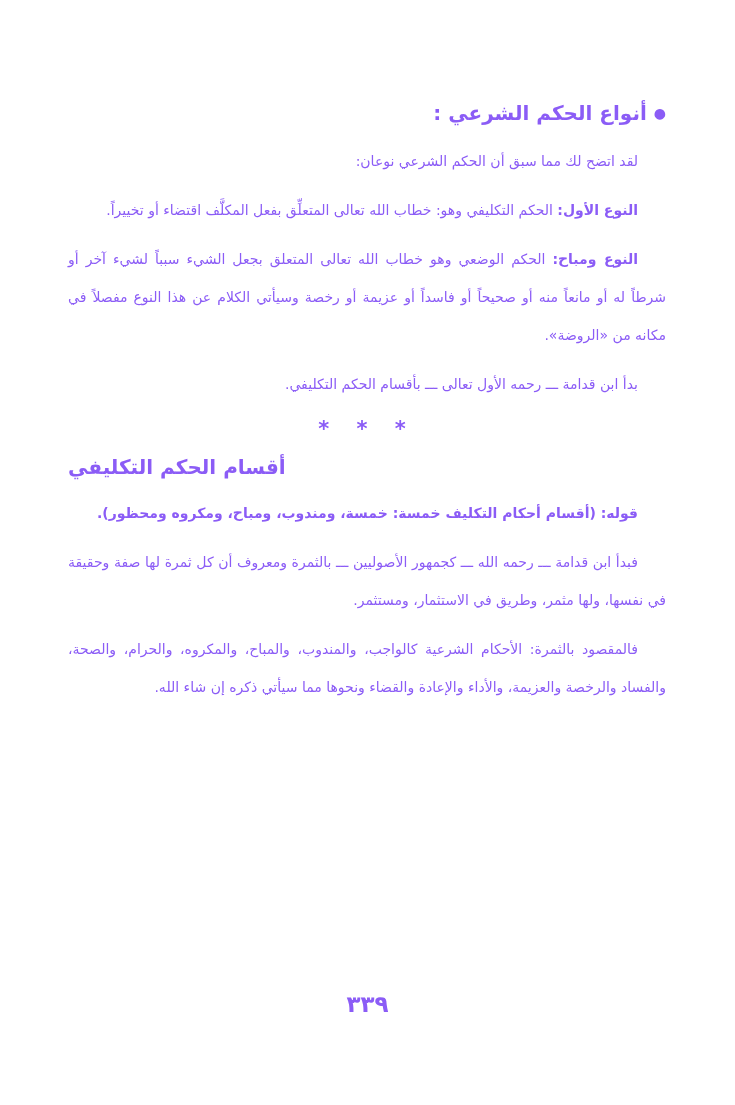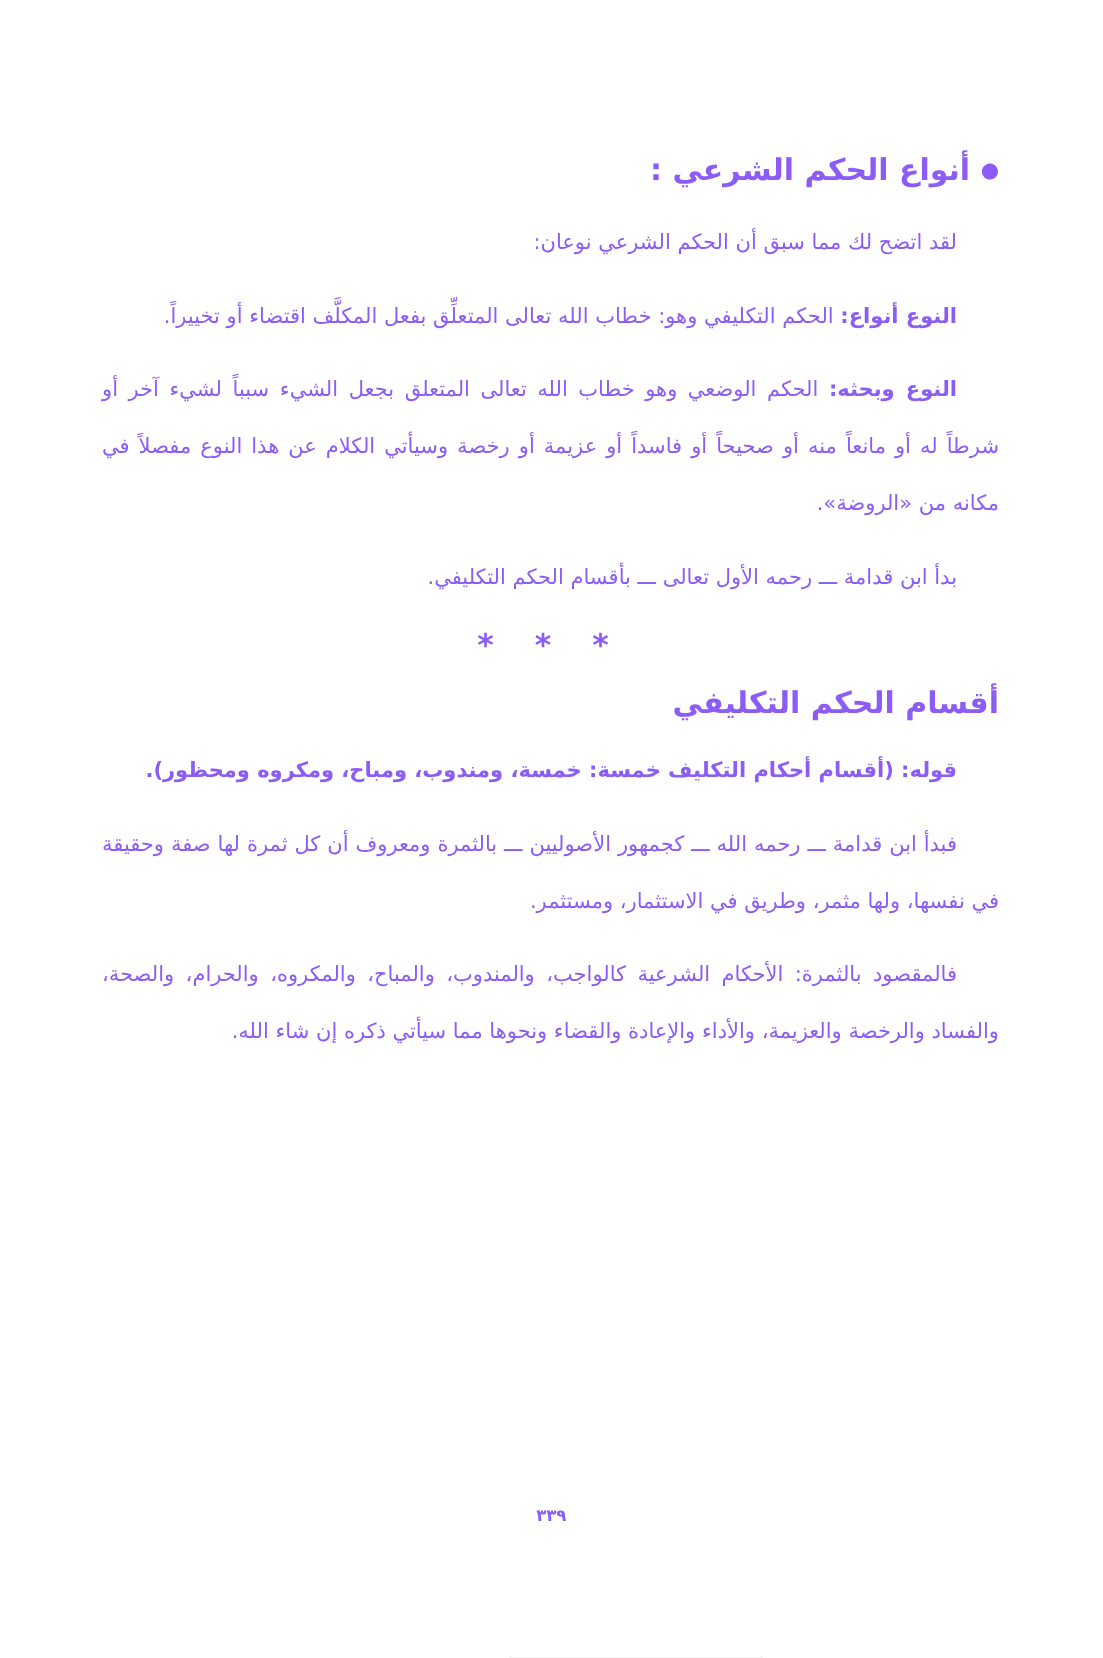--- a/index.html
+++ b/index.html
@@ -54,50 +54,50 @@
     font-weight: bold;
     text-align: center;
     letter-spacing: 10px;
     text-indent: 0;
   }
   .h2 {
     margin: 6px 0 10px 0;
     font-size: 20px;
     line-height: 34px;
     font-weight: bold;
-    text-align: right;
+    text-align: left;
   }
   .page-number {
     position: absolute;
     bottom: 88px;
     left: 0;
     right: 0;
     text-align: center;
-    font-size: 11px;
+    font-size: 23px;
     font-weight: bold;
   }
 </style>
 </head>
 <body>
 
 <div class="page">
 
   <div class="h1">
     <span class="bullet">●</span><span>أنواع الحكم الشرعي :</span>
   </div>
 
   <p class="p">لقد اتضح لك مما سبق أن الحكم الشرعي نوعان:</p>
 
   <p class="p">
-    <span class="lead">النوع أنواع:</span>
+    <span class="lead">النوع الأول:</span>
     <span>الحكم التكليفي وهو: خطاب الله تعالى المتعلِّق بفعل المكلَّف اقتضاء أو تخييراً.</span>
   </p>
 
   <p class="p">
-    <span class="lead">النوع وبحثه:</span>
+    <span class="lead">النوع ومباح:</span>
     <span>الحكم الوضعي وهو خطاب الله تعالى المتعلق بجعل الشيء سبباً لشيء آخر أو شرطاً له أو مانعاً منه أو صحيحاً أو فاسداً أو عزيمة أو رخصة وسيأتي الكلام عن هذا النوع مفصلاً في مكانه من «الروضة».</span>
   </p>
 
   <p class="p">بدأ ابن قدامة ـــ رحمه الأول تعالى ـــ بأقسام الحكم التكليفي.</p>
 
   <div class="stars">* * *</div>
 
   <div class="h2">أقسام الحكم التكليفي</div>
 
   <p class="p matn">قوله: (أقسام أحكام التكليف خمسة: خمسة، ومندوب، ومباح، ومكروه ومحظور).</p>

